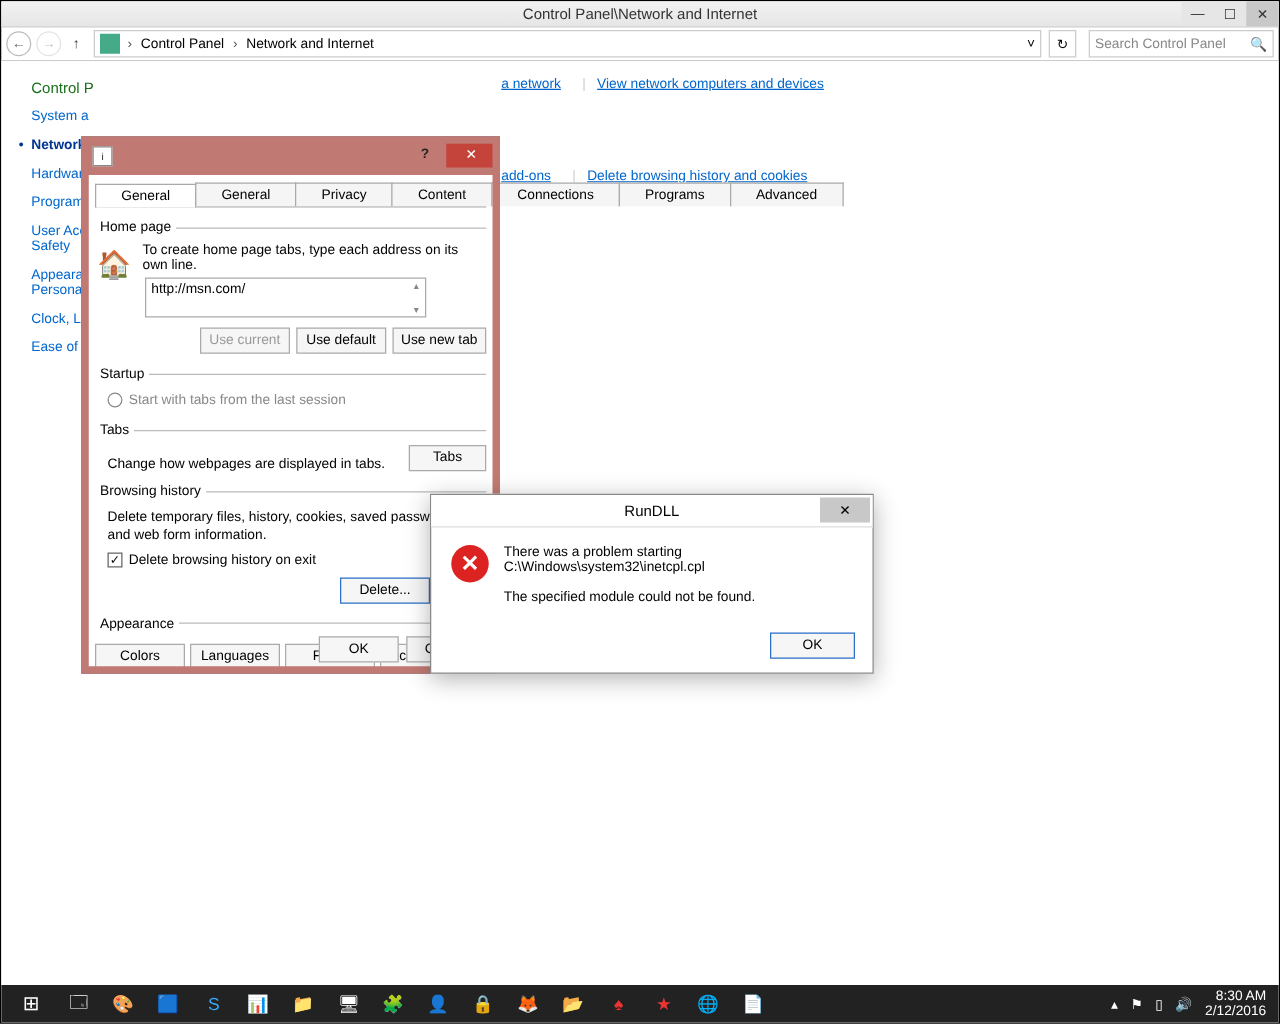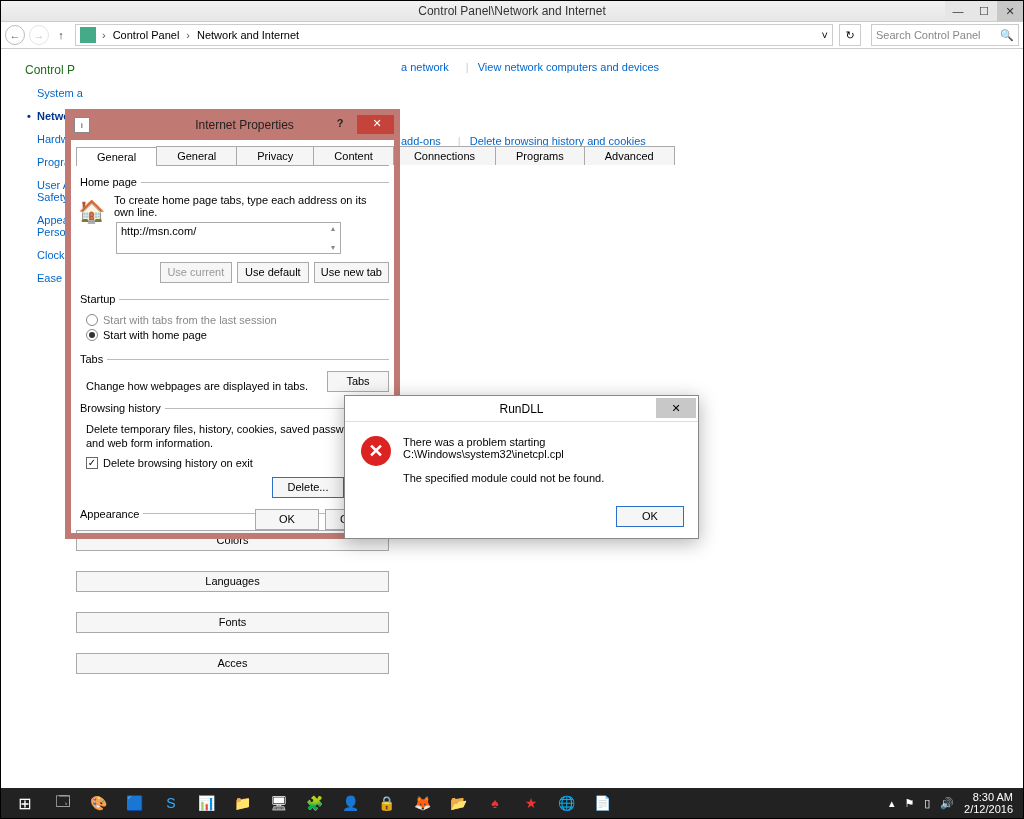--- a/index.html
+++ b/index.html
@@ -13,27 +13,27 @@
 .addrbar { height: 27px; border-bottom: 1px solid #ccc; display: flex; align-items: center; padding: 0 4px; gap:4px;}
 .navbtn { width:20px; height:20px; border:1px solid #bbb; border-radius:50%; display:flex; align-items:center; justify-content:center; color:#666;}
 .uparrow { width:16px; text-align:center; color:#333;}
 .pathseg { display:flex; align-items:center; gap:3px; flex:1; border:1px solid #ccc; height:22px; padding:0 4px; margin-left:2px;}
 .pathseg .crumb { padding:0 4px;}
 .pathseg .sep { color:#555;}
 .refresh { width:22px; height:22px; border:1px solid #ccc; display:flex; align-items:center; justify-content:center; margin-left:2px;}
 .searchbox { width:148px; height:22px; border:1px solid #ccc; margin-left:6px; display:flex; align-items:center; padding:0 4px; color:#888; justify-content:space-between;gap:12px;}
 .content { position: relative; height: calc(100% - 21px - 27px - 30px); background:#fff;}
 .leftnav { position:absolute; left:24px; top:14px; width:120px;}
-.leftnav a { display:block; color:#0066cc; margin-bottom:11px; cursor:pointer;margin-left:12px;}
+.leftnav a { display:block; color:#0066cc; margin-bottom:11px; cursor:pointer;}
 .leftnav a.sel { font-weight:bold; color:#003592; position:relative;}
 .leftnav a.sel::before { content:"•"; position:absolute; left:-10px;}
 .leftnav .hdr { color:#1b6e1b; font-size:12px; margin-bottom:10px;}
 .rightlinks { position:absolute; left:400px; top:12px;}
 .rightlinks .row { margin-bottom:62px;}
-.rightlinks a { color:#0066cc; margin-right:8px; cursor:pointer;}
+.rightlinks a { color:#0066cc; margin-right:8px; cursor:pointer;text-decoration:underline;}
 .rightlinks .pipe { color:#ccc; margin:0 6px;}
 
 
 .dlg-ip { position:absolute; left:64px; top:60px; width:335px; height:430px; background:#fff; border:1px solid #4c6a82;}
 .dlg-ip .ip-titlebar { height:30px; background:#c07a73; display:flex; align-items:center; position:relative; padding-left:8px; color:#222;}
 .dlg-ip .ip-titlebar .t { flex:1; text-align:center; font-size:12px;}
 .dlg-ip .ip-titlebar .icon { width:16px; height:16px; background:#fff; border:1px solid #888; display:flex; align-items:center; justify-content:center; font-size:8px;}
 .ip-close { width:40px; height:22px; background:#c4433b; color:#fff; display:flex; align-items:center; justify-content:center; position:absolute; right:2px; top:2px;}
 .ip-help { width:30px; height:22px; display:flex; align-items:center; justify-content:center; position:absolute; right:44px; top:2px; font-weight:bold;}
 .dlg-ip .body { padding:6px 10px 8px; background:#fff; height:calc(100% - 30px); position:relative;}
@@ -50,21 +50,21 @@
 .btnrow { display:flex; gap:5px; justify-content:flex-end; margin-top:8px; clear:both;}
 .wbtn { min-width:72px; height:21px; border:1px solid #aaa; background:#f6f6f6; text-align:center; line-height:19px; cursor:pointer; font-size:11px; padding:0 6px;}
 .wbtn:disabled, .wbtn.disabled { color:#999;}
 .radio-row { display:flex; align-items:center; gap:5px; margin:3px 0 2px 10px; font-size:11px;}
 .radio { width:12px; height:12px; border:1px solid #888; border-radius:50%; display:inline-flex; align-items:center; justify-content:center;}
 .radio.sel::after { content:""; width:6px; height:6px; background:#333; border-radius:50%;}
 .check-row { display:flex; align-items:center; gap:5px; margin:2px 0 2px 10px; font-size:11px;}
 .check { width:12px; height:12px; border:1px solid #666; display:inline-flex; align-items:center; justify-content:center; font-size:10px; background:#fff;}
 .tabsdesc { font-size:11px; margin:6px 0 0 10px;}
 .bh-desc { font-size:11px; margin:2px 0 6px 10px; line-height:1.3;}
-.appearance-row { display:flex; gap:20px; margin-top:4px;flex-direction:column;}
+.appearance-row { display:flex; gap:4px; margin-top:4px;}
 .dlgbtm { position:absolute; bottom:8px; right:10px; left:10px; display:flex; gap:6px; justify-content:flex-end;}
 .dlg-ip-border { position:absolute; left:64px; top:60px; width:335px; height:430px; border:6px solid #c07a73; pointer-events:none; z-index:5;}
 
 
 .dlg-err { position:absolute; left:343px; top:346px; width:355px; height:144px; background:#fff; border:1px solid #888; box-shadow:0 4px 18px rgba(0,0,0,.3); z-index:10;}
 .dlg-err .eh { height:26px; background:#fff; border-bottom:1px solid #ddd; display:flex; align-items:center; justify-content:center; position:relative;}
 .dlg-err .eh .et { font-size:12px;}
 .dlg-err .eh .ex { position:absolute; right:2px; top:2px; width:40px; height:20px; background:#c8c8c8; display:flex; align-items:center; justify-content:center;}
 .dlg-err .eb { padding:14px 16px 10px; display:flex; gap:12px;}
 .erricon { width:30px; height:30px; border-radius:50%; background:#d22; display:flex; align-items:center; justify-content:center; color:#fff; font-size:18px; font-weight:bold; flex:0 0 30px;}
@@ -136,21 +136,20 @@
       <a>add-ons</a>
       <span class="pipe">|</span>
       <a>Delete browsing history and cookies</a>
     </div>
   </div>
 
   <div class="dlg-ip-border"></div>
   <div class="dlg-ip">
     <div class="ip-titlebar">
       <span class="icon">i</span>
-      <span class="t">Internet Properties</span>
       <div class="ip-help">?</div>
       <div class="ip-close">✕</div>
     </div>
     <div class="body">
       <div class="tabs">
         <div class="tab active">General</div>
         <div class="tab">General</div>
         <div class="tab">Privacy</div>
         <div class="tab">Content</div>
         <div class="tab">Connections</div>
@@ -174,24 +173,20 @@
           <button class="wbtn">Use default</button>
           <button class="wbtn">Use new tab</button>
         </div>
       </fieldset>
 
       <fieldset>
         <legend>Startup</legend>
         <div class="radio-row">
           <span class="radio"></span>
           <span style="color:#888">Start with tabs from the last session</span>
-        </div>
-        <div class="radio-row">
-          <span class="radio sel"></span>
-          <span>Start with home page</span>
         </div>
       </fieldset>
 
       <fieldset>
         <legend>Tabs</legend>
         <div style="display:flex; align-items:flex-end; justify-content:space-between;">
           <div class="tabsdesc">Change how webpages are displayed in tabs.</div>
           <button class="wbtn" style="min-width:62px">Tabs</button>
         </div>
       </fieldset>

